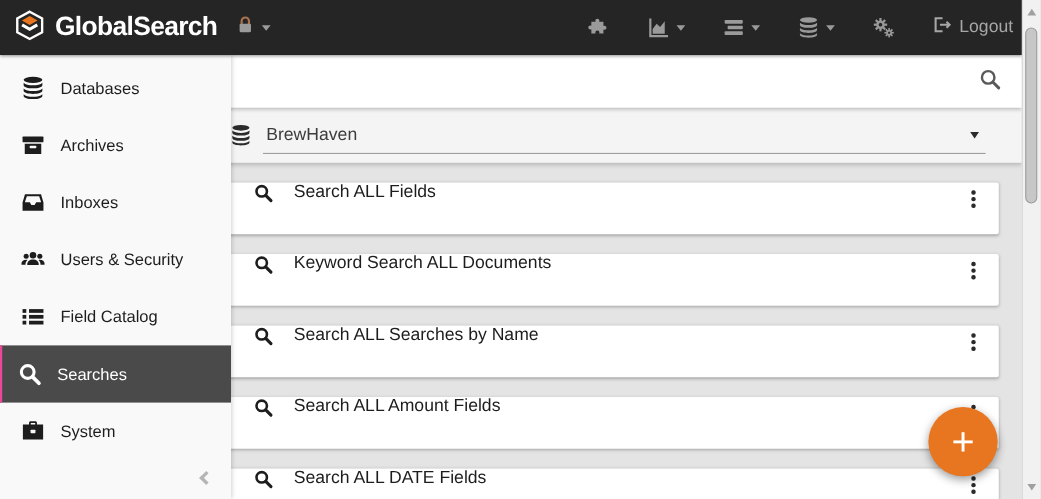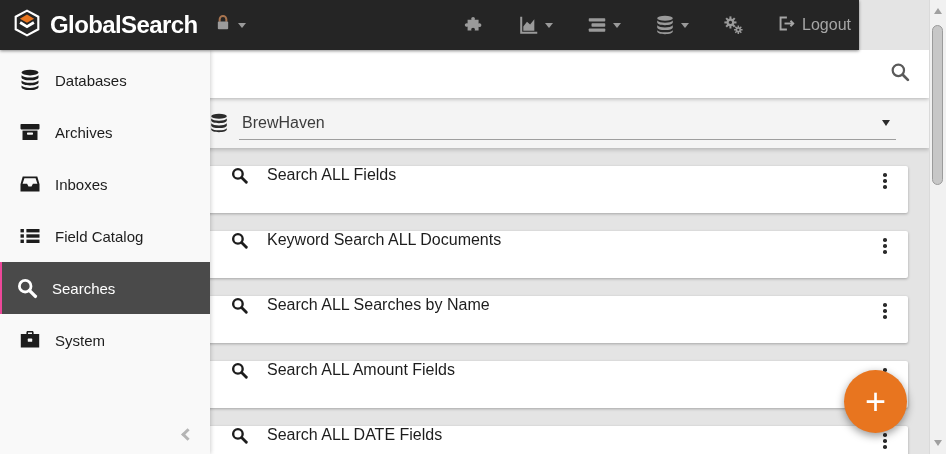--- a/index.html
+++ b/index.html
@@ -2,21 +2,21 @@
 <html><head>
 <meta charset="utf-8">
 <style>
   * { margin:0; padding:0; box-sizing:border-box; }
   html,body { width:946px; height:454px; overflow:hidden; }
   body { font-family:"Liberation Sans", sans-serif; background:#e4e4e4; position:relative; }
 
   .app { position:relative; width:946px; height:454px; overflow:hidden; }
 
   
-  .topbar { position:absolute; left:0; top:0; width:859px; height:50px; background:#252525;
+  .topbar { position:absolute; left:0; top:0; width:929px; height:50px; background:#252525;
             display:flex; align-items:center; z-index:30; box-shadow:0 1px 3px rgba(0,0,0,.45); }
   .brand { display:flex; align-items:center; gap:9px; padding-left:13px; cursor:pointer; }
   .brand-title { color:#ffffff; font-size:24px; font-weight:bold; letter-spacing:-0.6px; }
   .lock-wrap { display:flex; align-items:center; gap:5px; margin-left:15px; cursor:pointer; }
   .caret-down { width:0; height:0; border-left:4px solid transparent; border-right:4px solid transparent;
                 border-top:5px solid #9a9a9a; }
   .topbar-actions { margin-left:auto; display:flex; align-items:center; gap:33px; padding-right:8px; color:#9a9a9a; }
   .tb-icon { width:22px; height:22px; display:block; }
   .icon-group { display:flex; align-items:center; gap:5px; cursor:pointer; }
   .logout { display:flex; align-items:center; gap:6px; color:#a6a6a6; font-size:16px; cursor:pointer; }
@@ -213,20 +213,33 @@
 
     <div class="side-item">
       <span class="si-icon">
         <svg viewBox="0 0 24 24" width="24" height="24" fill="currentColor" fill-rule="evenodd">
           <path d="M19.3 4.5H4.7L2.5 12.2v7.3h19v-7.3zM4.6 11.8l1.8-5.5h11.2l1.8 5.5h-4.5l-1.4 2.6h-3l-1.4-2.6z"></path>
         </svg>
       </span>
       <span>Inboxes</span>
     </div>
 
+    <div class="side-item">
+      <span class="si-icon">
+        <svg viewBox="0 0 24 24" width="24" height="24" fill="currentColor">
+          <circle cx="5.8" cy="9" r="2.3"></circle>
+          <circle cx="18.2" cy="9" r="2.3"></circle>
+          <circle cx="12" cy="8" r="3"></circle>
+          <path d="M12 11.8c-2.9 0-5.2 1.9-5.2 4.2v1h10.4v-1c0-2.3-2.3-4.2-5.2-4.2z"></path>
+          <path d="M5.8 12.2c-2.4 0-4.3 1.5-4.3 3.4v1h3.7v-.6c0-1.4.6-2.6 1.7-3.5-.4-.2-.7-.3-1.1-.3z"></path>
+          <path d="M18.2 12.2c2.4 0 4.3 1.5 4.3 3.4v1h-3.7v-.6c0-1.4-.6-2.6-1.7-3.5.4-.2.7-.3 1.1-.3z"></path>
+        </svg>
+      </span>
+      <span>Users &amp; Security</span>
+    </div>
 
     <div class="side-item">
       <span class="si-icon">
         <svg viewBox="0 0 24 24" width="24" height="24" fill="currentColor">
           <rect x="2.5" y="5" width="3.4" height="3.4"></rect>
             <rect x="8.4" y="5" width="13.1" height="3.4"></rect>
           <rect x="2.5" y="10.3" width="3.4" height="3.4"></rect>
             <rect x="8.4" y="10.3" width="13.1" height="3.4"></rect>
           <rect x="2.5" y="15.6" width="3.4" height="3.4"></rect>
             <rect x="8.4" y="15.6" width="13.1" height="3.4"></rect>

